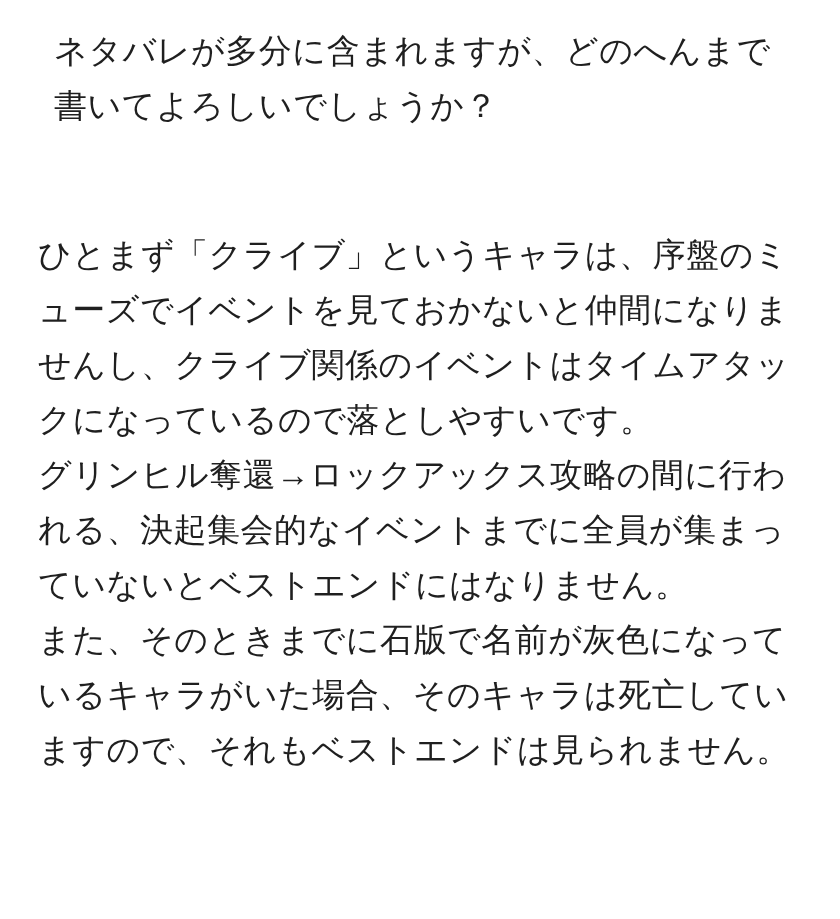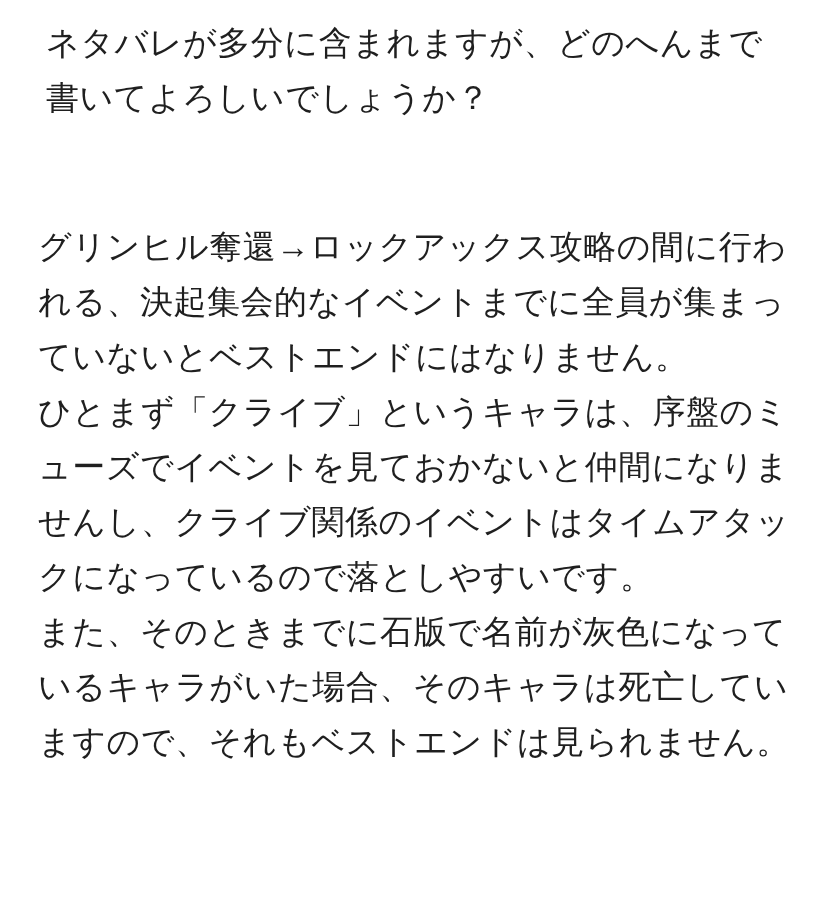--- a/index.html
+++ b/index.html
@@ -16,21 +16,21 @@
   }
   .page-content {
     padding: 7px 36px 0 38px;
     box-sizing: border-box;
     width: 840px;
   }
   .question-text {
     font-size: 33px;
     line-height: 55px;
     font-weight: 300;
-    margin: 8px;
+    margin: 16px;
     letter-spacing: 0.5px;
     word-break: break-all;
     overflow-wrap: anywhere;
   }
   .answer-block {
     margin-top: 94px;
   }
   .answer-paragraph {
     font-size: 33px;
     line-height: 55px;
@@ -42,18 +42,18 @@
   }
 </style>
 </head>
 <body>
 
 <div class="page-content">
 
   <p class="question-text">ネタバレが多分に含まれますが、どのへんまで書いてよろしいでしょうか？</p>
 
   <div class="answer-block">
+    <p class="answer-paragraph">ひとまず「クライブ」というキャラは、序盤のミューズでイベントを見ておかないと仲間になりませんし、クライブ関係のイベントはタイムアタックになっているので落としやすいです。</p>
     <p class="answer-paragraph">グリンヒル奪還→ロックアックス攻略の間に行われる、決起集会的なイベントまでに全員が集まっていないとベストエンドにはなりません。</p>
-    <p class="answer-paragraph">ひとまず「クライブ」というキャラは、序盤のミューズでイベントを見ておかないと仲間になりませんし、クライブ関係のイベントはタイムアタックになっているので落としやすいです。</p>
     <p class="answer-paragraph">また、そのときまでに石版で名前が灰色になっているキャラがいた場合、そのキャラは死亡していますので、それもベストエンドは見られません。</p>
   </div>
 
 </div>
 
 </body></html>

